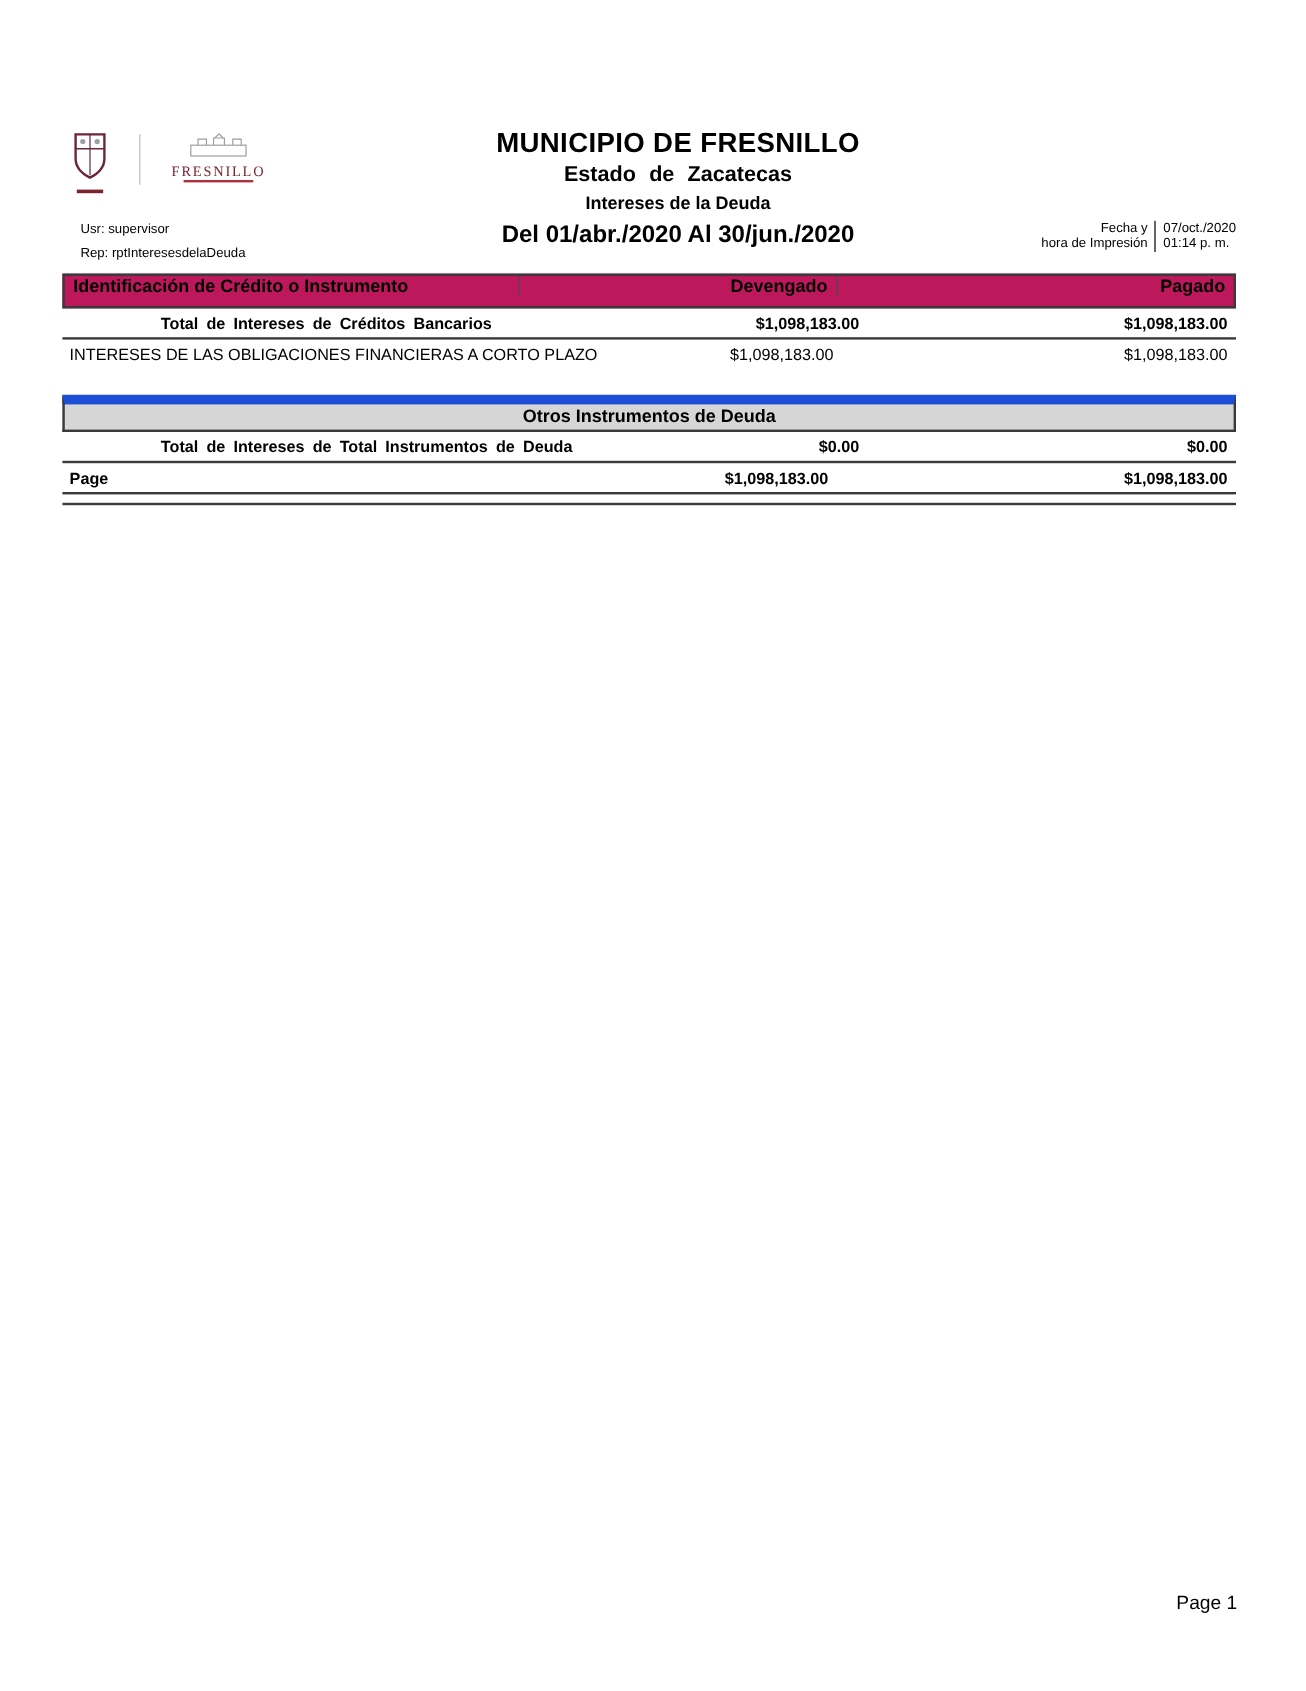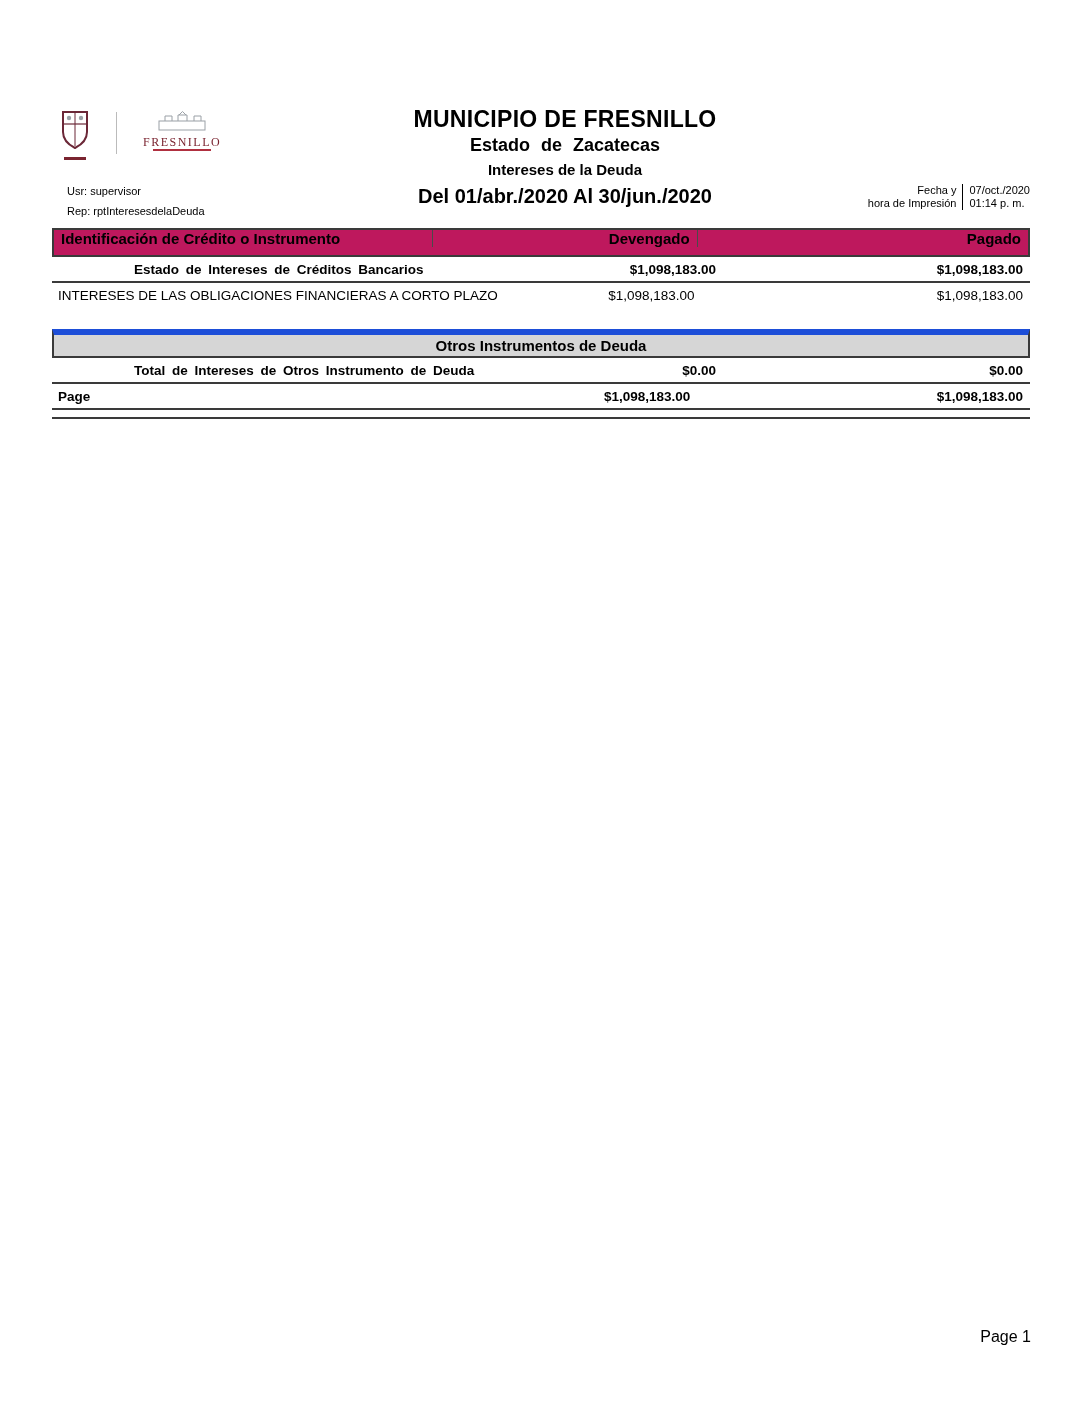--- a/index.html
+++ b/index.html
@@ -42,21 +42,21 @@
   .cols .hc { display: flex; align-items: center; }
   .cols .hc1 { width: 39%; padding-left: 7px; border-right: 1px solid #4a4a4a; }
   .cols .hc2 { width: 27%; justify-content: flex-end; padding-right: 7px; border-right: 1px solid #4a4a4a; }
   .cols .hc3 { width: 34%; justify-content: flex-end; padding-right: 7px; }
 
   .section-bar {
     background: #d6d6d6; border: 2px solid #3a3a3a; border-top: none;
     text-align: center; font-weight: bold; font-size: 15px;
     height: 21px; line-height: 21px;
   }
-  .section-bar.standalone { border-top: 6px solid #1d4ed8; }
+  .section-bar.standalone { border-top: 8px solid #1d4ed8; }
 
   .row { display: flex; align-items: center; height: 24px; }
   .row .c1 { width: 39%; padding-left: 6px; white-space: nowrap; }
   .row .c2 { width: 27%; text-align: right; padding-right: 7px; }
   .row .c3 { width: 34%; text-align: right; padding-right: 7px; }
   .row.bold { font-weight: bold; word-spacing: 3px; }
   .row .c1.indent { padding-left: 82px; }
   .clip { display: block; width: 452px; overflow: hidden; white-space: nowrap; }
   .rule  { border-bottom: 2px solid #3a3a3a; }
   .gap   { height: 22px; }
@@ -123,39 +123,39 @@
   <div class="tbl">
 
     <div class="cols">
       <div class="hc hc1">Identificación de Crédito o Instrumento</div>
       <div class="hc hc2">Devengado</div>
       <div class="hc hc3">Pagado</div>
     </div>
 
 
     <div class="row bold rule">
-      <div class="c1 indent">Estado de Intereses de Créditos Bancarios</div>
+      <div class="c1 indent">Total de Intereses de Créditos Bancarios</div>
       <div class="c2">$1,098,183.00</div>
       <div class="c3">$1,098,183.00</div>
     </div>
 
     <div class="row">
       <div class="c1">
         <span class="clip">INTERESES DE LAS OBLIGACIONES FINANCIERAS A CORTO PLAZO</span>
       </div>
       <div class="c2">$1,098,183.00</div>
       <div class="c3">$1,098,183.00</div>
     </div>
 
     <div class="gap"></div>
 
     <div class="section-bar standalone">Otros Instrumentos de Deuda</div>
 
     <div class="row bold rule">
-      <div class="c1 indent">Total de Intereses de Otros Instrumento de Deuda</div>
+      <div class="c1 indent">Total de Intereses de Total Instrumentos de Deuda</div>
       <div class="c2">$0.00</div>
       <div class="c3">$0.00</div>
     </div>
 
     <div class="row bold rule">
       <div class="c1">Page</div>
       <div class="c2">$1,098,183.00</div>
       <div class="c3">$1,098,183.00</div>
     </div>
 

